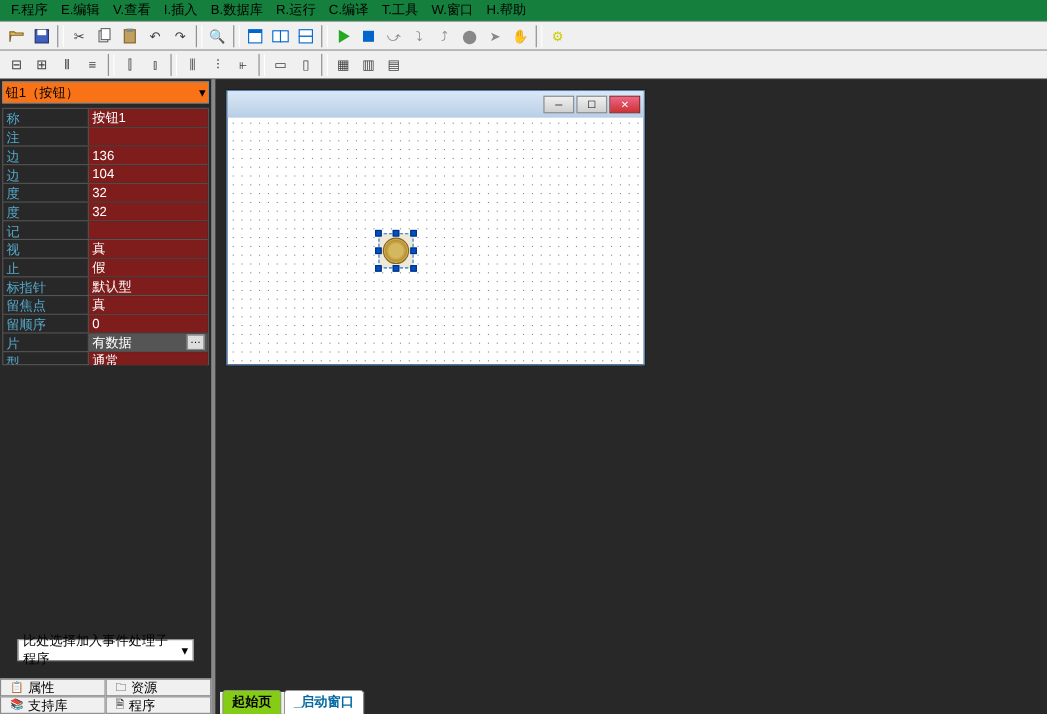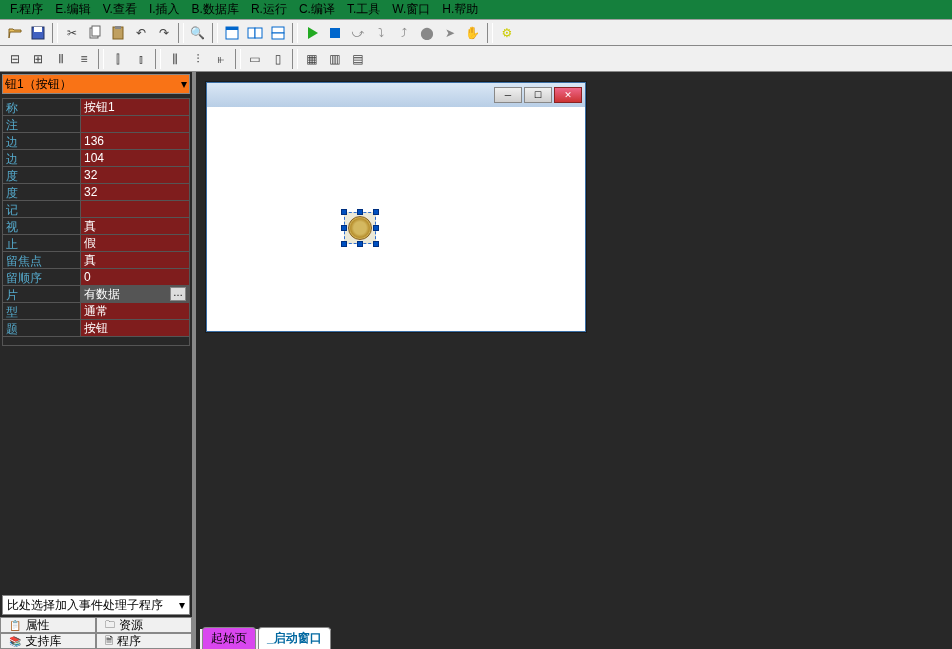--- a/index.html
+++ b/index.html
@@ -12,38 +12,38 @@
 .tsep{width:6px;height:20px;border-left:1px solid #888;border-right:1px solid #fff;margin:0 2px;}
 .main{display:flex;height:calc(100% - 72px);}
 .left-panel{width:196px;background:#282828;border-right:4px solid #888;display:flex;flex-direction:column;}
 .dropdown{background:#f97316;border:1px solid #888;height:20px;display:flex;align-items:center;justify-content:space-between;padding:0 2px;margin:2px;}
 .prop-grid{flex:1;overflow:auto;border:1px solid #555;margin:2px;}
 .prop-row{display:flex;height:17px;border-bottom:1px solid #555;}
 .prop-label{width:78px;padding:1px 3px;color:#5ac;overflow:hidden;white-space:nowrap;border-right:1px solid #555;}
 .prop-value{flex:1;padding:1px 3px;color:#fff;background:#7f1d1d;display:flex;align-items:center;justify-content:space-between;}
 .prop-value.sel{background:#555;}
 .ellipsis-btn{background:#ddd;color:#000;border:1px solid #888;width:16px;height:14px;font-size:10px;text-align:center;line-height:10px;}
-.hint-bar{background:#fff;border:1px solid #888;height:20px;display:flex;align-items:center;padding:0 4px;margin:2px;}
+.hint-bar{background:#fff;border:1px solid #888;height:20px;display:flex;align-items:center;padding:0 4px;margin:16px;}
 .bottom-tabs{display:flex;background:#e8e8e8;height:32px;flex-wrap:wrap;}
 .btab{border:1px solid #888;padding:1px 8px;background:#f0f0f0;height:16px;display:flex;align-items:center;gap:4px;}
 .btab .ico{font-size:10px;}
 .right-area{flex:1;position:relative;background:#282828;}
 .form-window{position:absolute;left:10px;top:10px;width:380px;height:250px;background:#fff;border:1px solid #3a6ea5;box-shadow:0 0 0 1px rgba(0,0,0,0.3);}
 .form-titlebar{height:24px;background:linear-gradient(#dae7f5,#b8cee6);display:flex;justify-content:flex-end;align-items:center;padding:0 3px;gap:2px;}
 .win-btn{width:28px;height:16px;border:1px solid #888;background:linear-gradient(#f0f0f0,#d0d0d0);display:flex;align-items:center;justify-content:center;font-size:9px;}
 .win-btn.close{background:linear-gradient(#e68,#c33);color:#fff;border-color:#822;}
 .form-client{position:absolute;left:1px;top:25px;right:1px;bottom:1px;background:#fff;background-image:radial-gradient(circle,#666 0.5px,transparent 0.5px);background-size:8px 8px;}
 .sel-button{position:absolute;left:136px;top:104px;width:32px;height:32px;border:1px dashed #3070d0;background:#ece9d8;display:flex;align-items:center;justify-content:center;}
 .sel-handle{position:absolute;width:6px;height:6px;background:#0050c0;border:1px solid #003080;}
 .h-nw{left:-4px;top:-4px;} .h-n{left:calc(50% - 3px);top:-4px;} .h-ne{right:-4px;top:-4px;}
 .h-w{left:-4px;top:calc(50% - 3px);} .h-e{right:-4px;top:calc(50% - 3px);}
 .h-sw{left:-4px;bottom:-4px;} .h-s{left:calc(50% - 3px);bottom:-4px;} .h-se{right:-4px;bottom:-4px;}
 .emblem{width:24px;height:24px;border-radius:50%;background:radial-gradient(circle,#d4b860 40%,#b89030 60%,#d4b860 70%);border:1px solid #886020;}
 .doc-tabs{position:absolute;left:200px;bottom:0;height:20px;display:flex;background:#f0f0f0;align-items:flex-end;}
-.doc-tab{border:1px solid #888;border-bottom:none;border-top-left-radius:4px;border-top-right-radius:4px;padding:2px 8px;background:#d946ef;margin-left:2px;}
+.doc-tab{border:1px solid #888;border-bottom:none;border-top-left-radius:4px;border-top-right-radius:4px;padding:2px 8px;background:#84cc16;margin-left:2px;font-weight:bold;}
 .doc-tab.active{background:#fff;color:#0369a1;font-weight:bold;}
 svg{width:16px;height:16px;}
 </style>
 </head>
 <body>
 
 <div class="menubar">
   <span class="menu-item">F.程序</span>
   <span class="menu-item">E.编辑</span>
   <span class="menu-item">V.查看</span>
@@ -184,20 +184,24 @@
         </div>
         <div class="prop-row">
           <div class="prop-label">视</div>
   <div class="prop-value">真</div>
         </div>
         <div class="prop-row">
           <div class="prop-label">止</div>
   <div class="prop-value">假</div>
         </div>
         <div class="prop-row">
+          <div class="prop-label">标指针</div>
+  <div class="prop-value">默认型</div>
+        </div>
+        <div class="prop-row">
           <div class="prop-label">留焦点</div>
   <div class="prop-value">真</div>
         </div>
         <div class="prop-row">
           <div class="prop-label">留顺序</div>
   <div class="prop-value">0</div>
         </div>
         <div class="prop-row">
           <div class="prop-label">片</div>
   <div class="prop-value sel">有数据<span class="ellipsis-btn">…</span></div>

